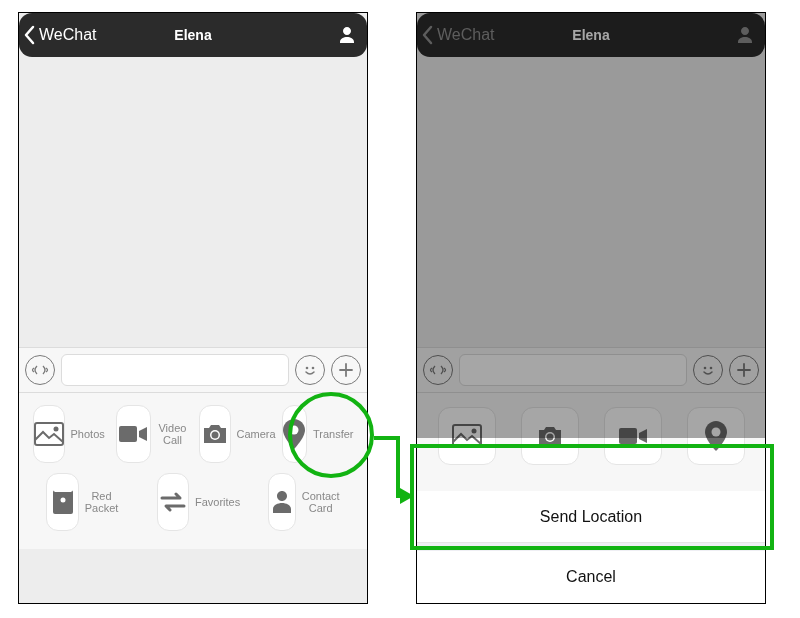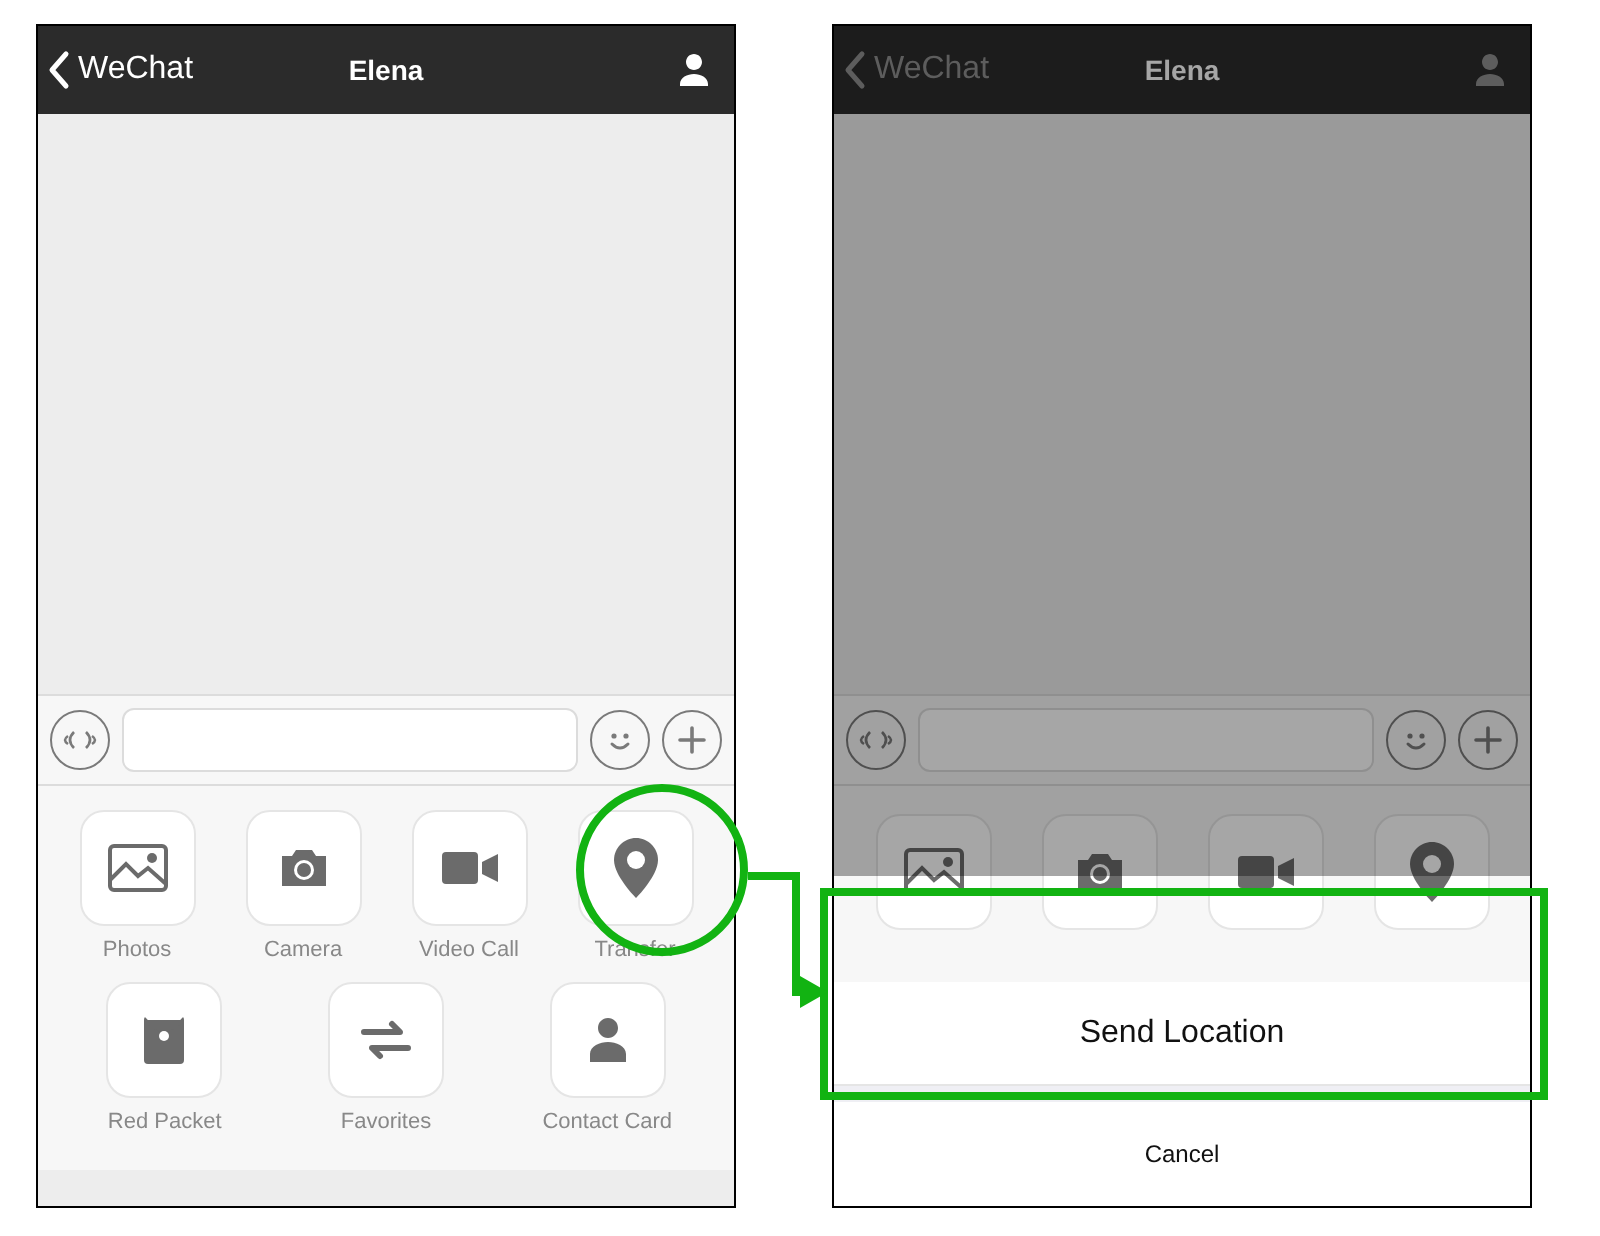--- a/index.html
+++ b/index.html
@@ -20,20 +20,21 @@
   .phone-right { left: 416px; top: 12px; width: 350px; height: 592px; }
 
   .header {
     height: 44px;
     background: #2b2b2b;
     color: #fff;
     display: flex;
     align-items: center;
     justify-content: center;
     position: relative;
+    border-radius: 13px;
   }
   .back {
     position: absolute;
     left: 4px;
     display: flex;
     align-items: center;
     gap: 4px;
     font-size: 16px;
     font-weight: 300;
   }
@@ -69,21 +70,21 @@
     background: #fff;
     border: 1px solid #dcdcdc;
     border-radius: 6px;
   }
 
   .attach-panel {
     background: #f7f7f7;
     padding: 12px 8px 8px 8px;
   }
   .grid-row { display: flex; justify-content: space-around; margin-bottom: 10px; }
-  .tile { width: 72px; display: flex; flex-direction: column; align-items: center; gap: 6px; }
+  .tile { width: 72px; display: flex; flex-direction: row; align-items: center; gap: 6px; }
   .tile-box {
     width: 58px; height: 58px;
     background: #fff;
     border: 1px solid #e5e5e5;
     border-radius: 12px;
     display: flex; align-items: center; justify-content: center;
   }
   .tile-label { font-size: 11px; color: #888; text-align: center; }
 
   .dim-overlay {
@@ -104,21 +105,21 @@
     display: flex; align-items: center; justify-content: center;
     font-size: 16px;
     color: #111;
     border-bottom: 1px solid #e5e5e5;
   }
   .sheet-gap { height: 8px; background: #efeff4; }
   .sheet-cancel {
     height: 52px;
     background: #fff;
     display: flex; align-items: center; justify-content: center;
-    font-size: 12px;
+    font-size: 16px;
     color: #111;
   }
 
   
   .highlight-circle {
     position: absolute;
     border: 4px solid #12b312;
     border-radius: 50%;
     pointer-events: none;
   }
@@ -200,36 +201,36 @@
             <svg width="30" height="24" viewBox="0 0 30 24">
               <rect x="1" y="1" width="28" height="22" rx="2" fill="none" stroke="#6b6b6b" stroke-width="2"></rect>
               <path d="M1 18 L9 10 L15 16 L20 12 L29 20" fill="none" stroke="#6b6b6b" stroke-width="2"></path>
               <circle cx="22" cy="7" r="2.5" fill="#6b6b6b"></circle>
             </svg>
           </div>
         <div class="tile-label">Photos</div>
       </div>
       <div class="tile">
         <div class="tile-box">
+            <svg width="32" height="22" viewBox="0 0 32 22">
+              <rect x="2" y="3" width="18" height="16" rx="2" fill="#6b6b6b"></rect>
+              <path d="M22 8 L30 4 V18 L22 14 Z" fill="#6b6b6b"></path>
+            </svg>
+          </div>
+        <div class="tile-label">Video Call</div>
+      </div>
+      <div class="tile">
+        <div class="tile-box">
             <svg width="30" height="24" viewBox="0 0 30 24">
               <path d="M4 6 h5 l2-3 h8 l2 3 h5 v15 h-22 z" fill="#6b6b6b"></path>
               <circle cx="15" cy="13" r="5" fill="#fff"></circle>
               <circle cx="15" cy="13" r="3.5" fill="#6b6b6b"></circle>
             </svg>
           </div>
         <div class="tile-label">Camera</div>
-      </div>
-      <div class="tile">
-        <div class="tile-box">
-            <svg width="32" height="22" viewBox="0 0 32 22">
-              <rect x="2" y="3" width="18" height="16" rx="2" fill="#6b6b6b"></rect>
-              <path d="M22 8 L30 4 V18 L22 14 Z" fill="#6b6b6b"></path>
-            </svg>
-          </div>
-        <div class="tile-label">Video Call</div>
       </div>
       <div class="tile">
         <div class="tile-box">
             <svg width="22" height="30" viewBox="0 0 22 30">
               <path d="M11 0 C17 0 22 5 22 11 C22 19 11 30 11 30 C11 30 0 19 0 11 C0 5 5 0 11 0 Z" fill="#6b6b6b"></path>
               <circle cx="11" cy="11" r="4.5" fill="#fff"></circle>
             </svg>
           </div>
         <div class="tile-label">Transfer</div>
       </div>

